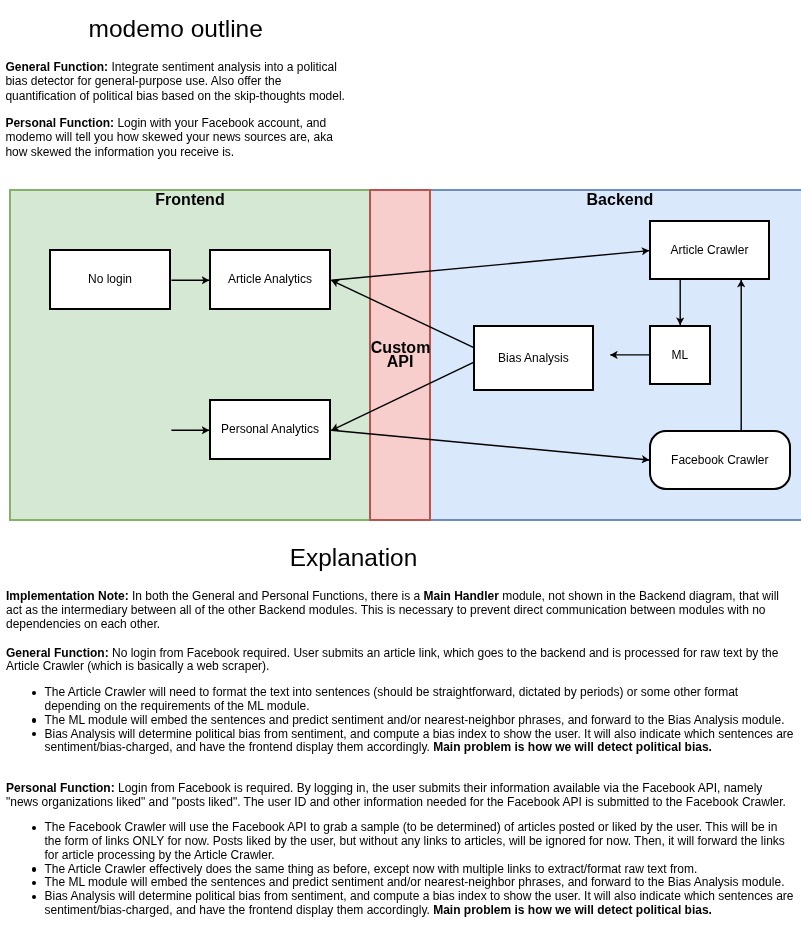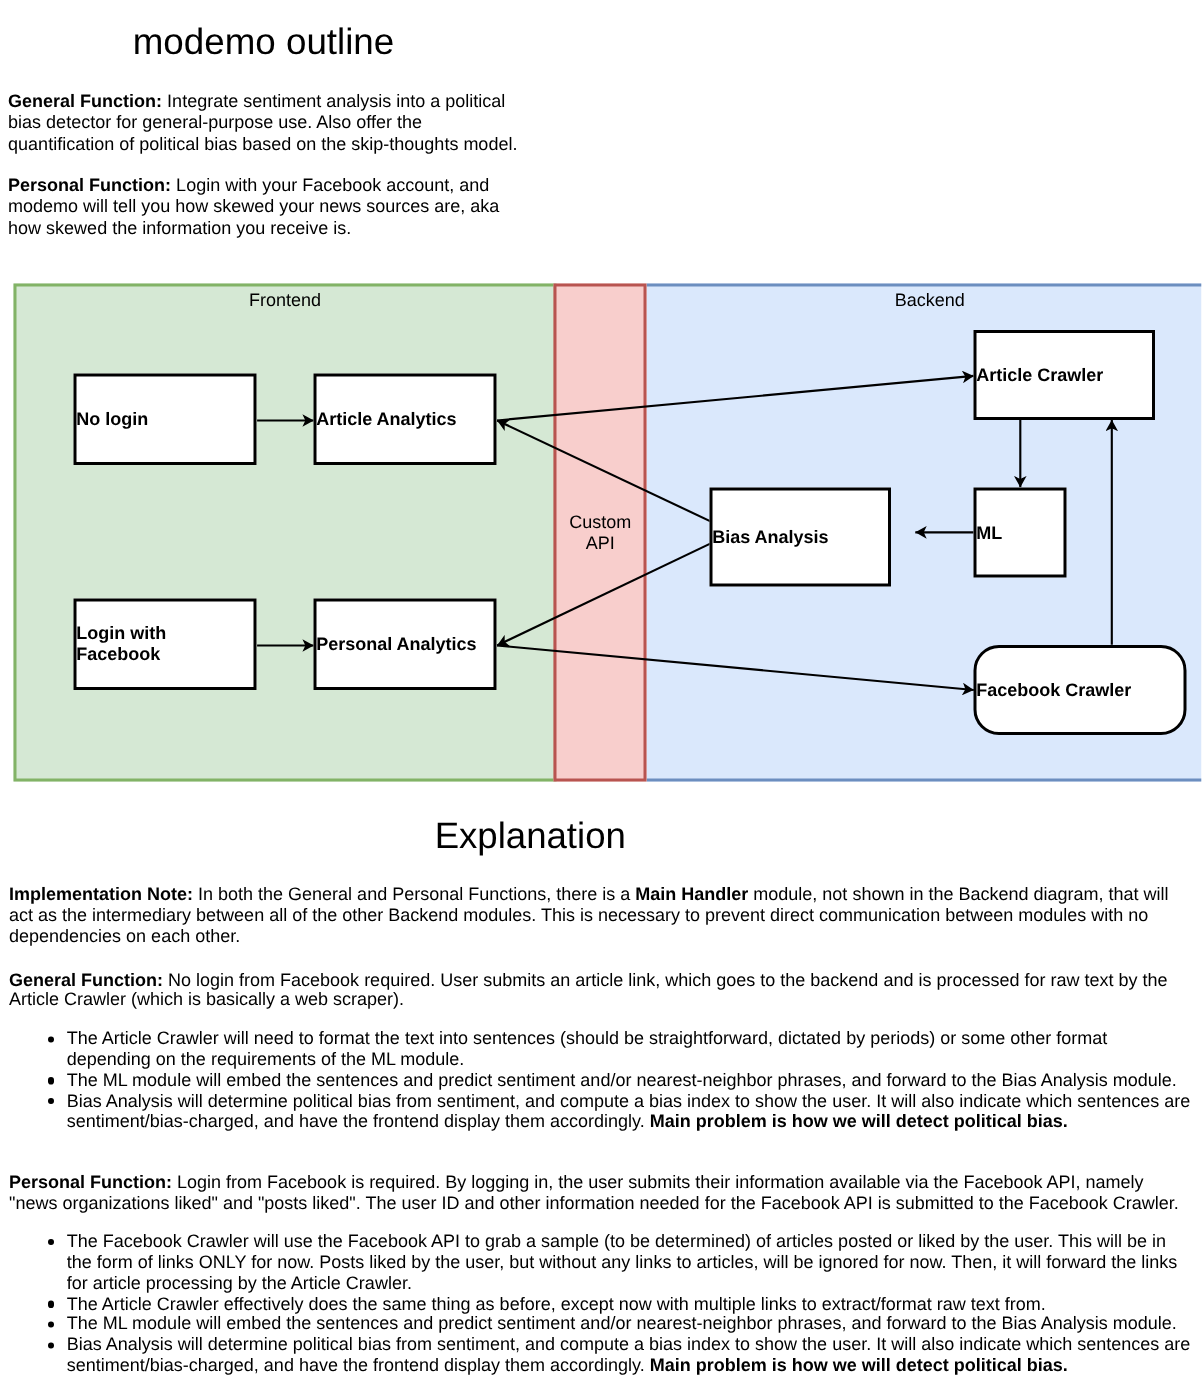--- a/index.html
+++ b/index.html
@@ -10,25 +10,25 @@
 
   .intro{position:absolute;left:5.4px;font-size:12px;line-height:14.75px;width:348px;}
   #intro-general{top:59.7px;}
   #intro-personal{top:115.6px;}
 
   #diagram{position:absolute;left:8.8px;top:189.1px;width:782.4px;height:332px;}
   .zone{position:absolute;top:0;height:332px;box-sizing:border-box;}
   #zone-frontend{left:0;width:362.4px;background:#d5e8d4;border:2.2px solid #82b366;}
   #zone-api{left:360px;width:62.6px;background:#f8cecc;border:2.2px solid #b85450;z-index:1;}
   #zone-backend{left:422.6px;width:379px;background:#dae8fc;border:2.2px solid #6c8ebf;border-left:none;}
-  .zone-label{position:absolute;width:100%;text-align:center;font-size:12px;top:2.2px;line-height:14px;left:0;}
+  .zone-label{position:absolute;width:100%;text-align:center;font-size:16px;top:2.2px;line-height:14px;left:0;font-weight:bold;}
   #label-api{top:150px;}
 
   .node{position:absolute;background:#ffffff;border:2.2px solid #000;box-sizing:border-box;
-        display:flex;align-items:center;justify-content:flex-start;font-size:12px;line-height:14px;z-index:3;font-weight:bold;}
+        display:flex;align-items:center;justify-content:center;font-size:12px;line-height:14px;z-index:3;}
 
   #edges{position:absolute;left:0;top:0;width:782px;height:332px;z-index:2;}
 
   #explanation-title{position:absolute;left:0;top:544.4px;width:707px;text-align:center;font-size:24.4px;}
 
   .exp-block{position:absolute;left:6px;width:789px;font-size:12px;line-height:13.85px;}
   .exp-list{margin:0;padding:0;list-style:none;}
   .exp-list li{position:relative;padding-left:38.5px;}
   .exp-list li .bullet{position:absolute;left:25.8px;top:4.8px;width:3.9px;height:4.1px;border-radius:50%;background:#000;font-size:0;line-height:0;}
 </style>
@@ -56,23 +56,20 @@
     </div>
     <div class="zone" id="zone-backend">
       <div class="zone-label">Backend</div>
     </div>
 
     <div class="node" style="left: 40px; top: 59.8px; width: 122.4px; height: 61.1px;">
         <span>No login</span>
       </div>
     <div class="node" style="left: 200px; top: 59.8px; width: 122.4px; height: 61.1px;">
         <span>Article Analytics</span>
-      </div>
-    <div class="node" style="left: 40px; top: 209.8px; width: 122.4px; height: 61.1px;">
-        <span>Login with Facebook</span>
       </div>
     <div class="node" style="left: 200px; top: 209.8px; width: 122.4px; height: 61.1px;">
         <span>Personal Analytics</span>
       </div>
     <div class="node" style="left: 640px; top: 30.8px; width: 121.2px; height: 60.1px;">
         <span>Article Crawler</span>
       </div>
     <div class="node" style="left: 452px; top: 135.8px; width: 121.2px; height: 66px; margin-left: 12px;">
         <span>Bias Analysis</span>
       </div>

